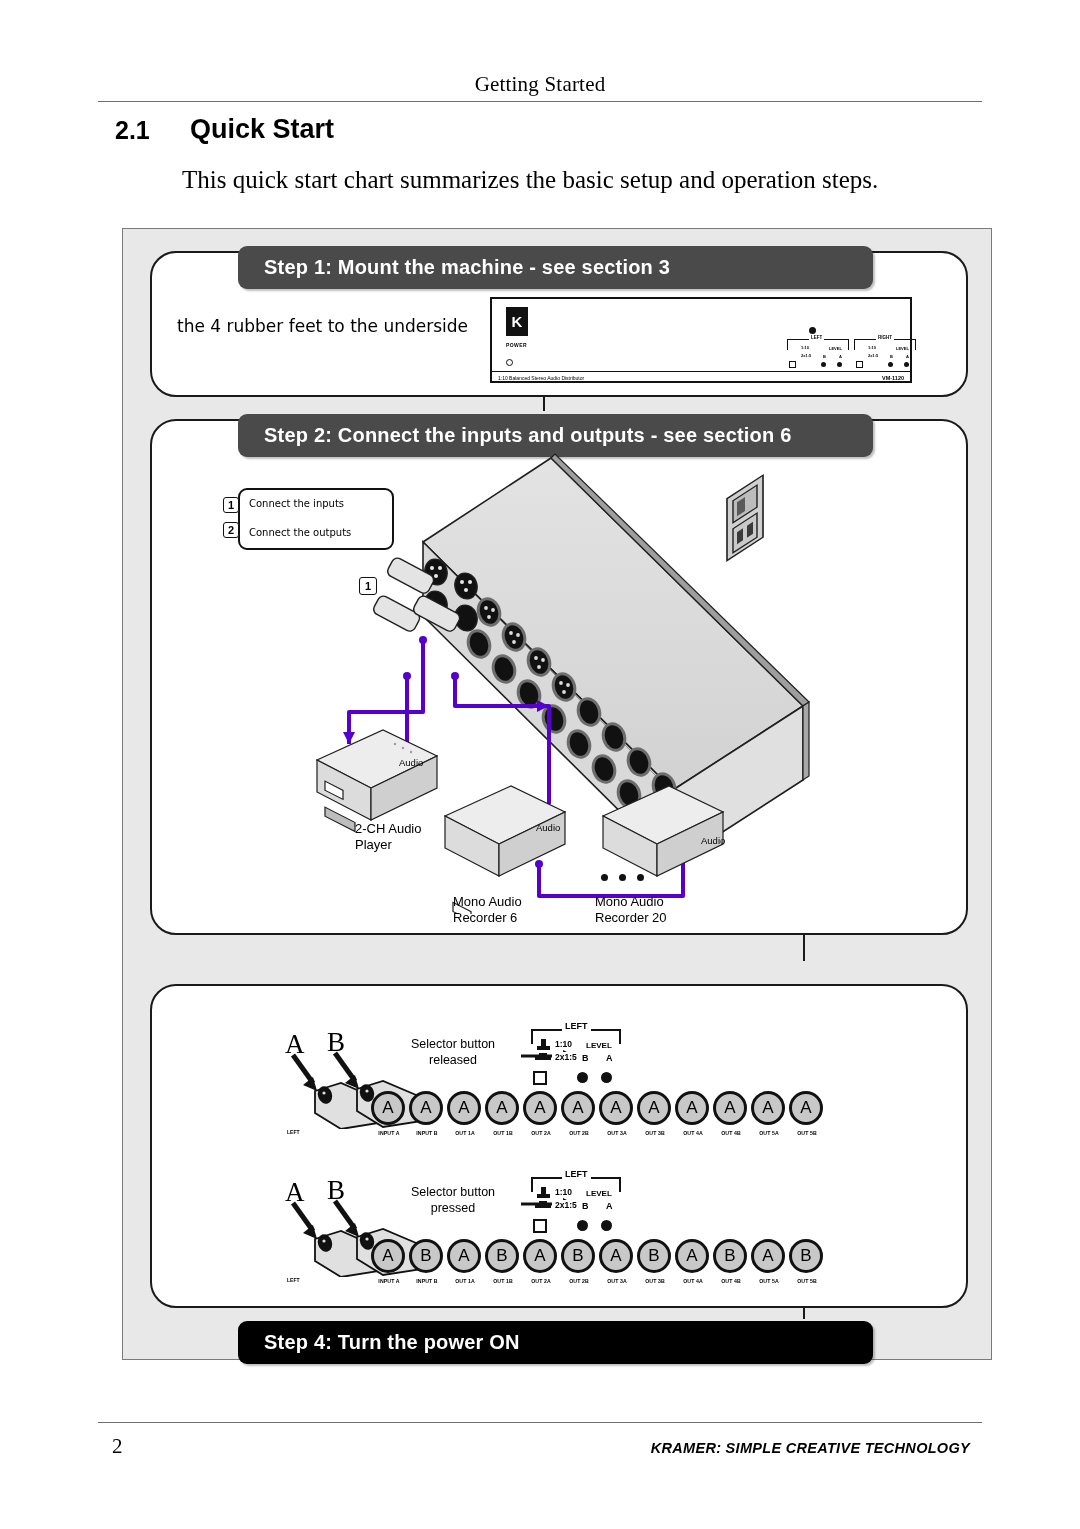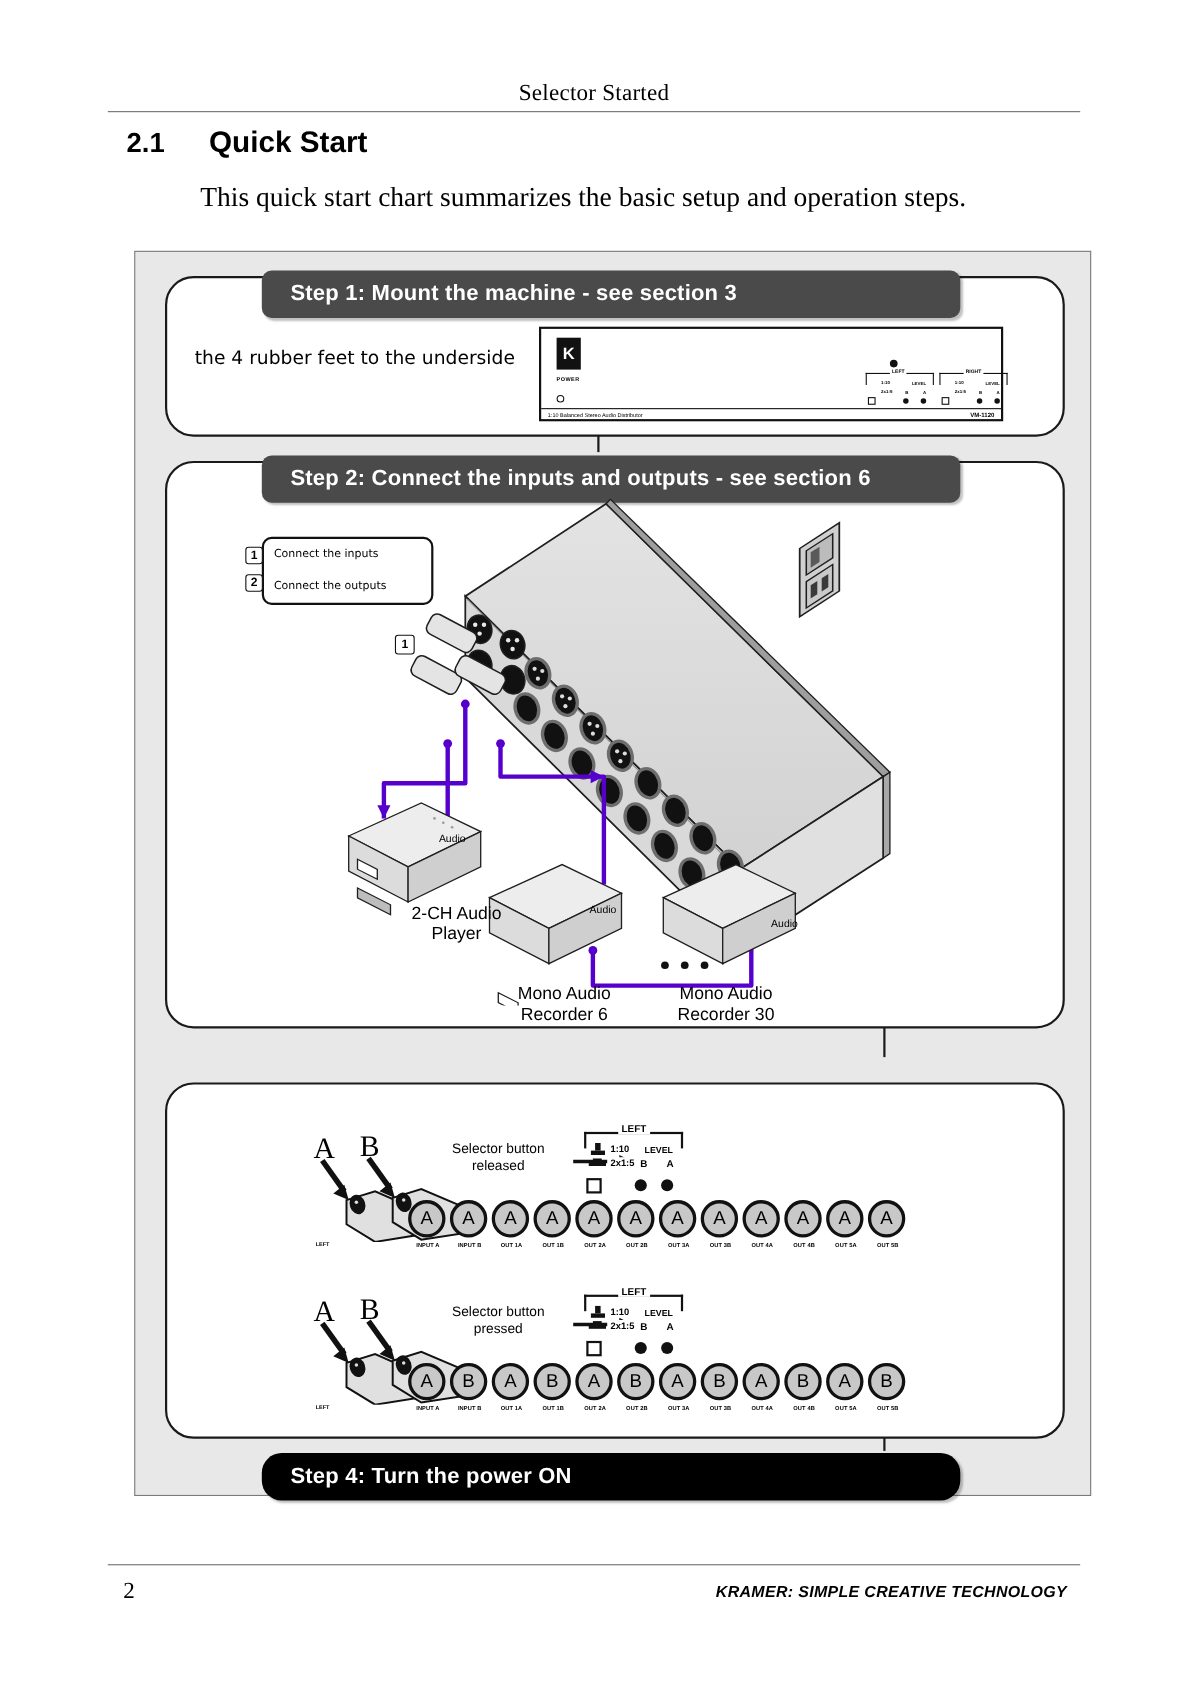--- a/index.html
+++ b/index.html
@@ -22,21 +22,21 @@
   .chart{position:absolute;left:122px;top:228px;width:868px;height:1130px;
     background:#e8e8e8;border:1px solid #7a7a7a;}
 
   
   .card{position:absolute;background:#fff;border:2px solid #1a1a1a;border-radius:26px;}
 
   
   .stepbar{position:absolute;height:43px;background:#4a4a4a;border-radius:9px;
     display:flex;align-items:center;padding-left:26px;box-sizing:border-box;
     box-shadow:2px 2px 2px rgba(0,0,0,.25);}
-  .stepbar.black{background:#000;border-radius:18px;}
+  .stepbar.black{background:#000;}
   .stepbar span{font-family:"Liberation Sans",sans-serif;font-weight:bold;font-size:20px;
     color:#fff;letter-spacing:.2px;white-space:nowrap;}
 
   
   .vline{position:absolute;width:2px;background:#1a1a1a;}
 
   
   .hand{font-family:"DejaVu Sans",sans-serif;font-size:17px;line-height:1.55;}
   .s1text{position:absolute;left:176px;top:312px;width:300px;}
 
@@ -67,22 +67,22 @@
   .fp-topdot{position:absolute;width:7px;height:7px;border-radius:50%;background:#111;}
 
   
   .callout{position:absolute;left:237px;top:487px;width:152px;height:58px;background:#fff;
     border:2px solid #111;border-radius:9px;}
   .co-row{position:absolute;font-family:"DejaVu Sans",sans-serif;font-size:10px;}
   .numbox{position:absolute;width:16px;height:16px;border:1.6px solid #111;border-radius:3px;
     background:#fff;display:flex;align-items:center;justify-content:center;
     font-family:"Liberation Sans",sans-serif;font-size:11px;font-weight:bold;box-sizing:border-box;}
 
-  .devlabel{position:absolute;text-align:center;font-family:"Liberation Sans",sans-serif;
-    font-size:16px;line-height:1.2;}
+  .devlabel{position:absolute;text-align:left;font-family:"Liberation Sans",sans-serif;
+    font-size:13px;line-height:1.2;}
   .audlabel{position:absolute;font-family:"Liberation Sans",sans-serif;font-size:9.5px;}
 
   .ellipsis{position:absolute;display:flex;gap:11px;}
   .ellipsis i{width:7px;height:7px;border-radius:50%;background:#111;display:block;}
 
   
   .ab{position:absolute;font-family:"Liberation Serif",serif;font-size:27px;}
   .selbtn{position:absolute;text-align:center;font-family:"Liberation Sans",sans-serif;
     font-size:12.5px;line-height:1.25;}
   .panel{position:absolute;}
@@ -109,21 +109,21 @@
   .pageno{position:absolute;left:112px;top:1434px;font-family:"Liberation Serif",serif;font-size:21px;}
   .tagline{position:absolute;right:110px;top:1440px;font-family:"Liberation Sans",sans-serif;
     font-weight:bold;font-style:italic;font-size:14.5px;letter-spacing:.3px;}
 
   svg{display:block;}
   .svgbox{position:absolute;pointer-events:none;}
 </style>
 </head>
 <body>
 
-<div class="running-head">Selector Started</div>
+<div class="running-head">Getting Started</div>
 <div class="head-rule"></div>
 <div class="sec-num">2.1</div>
 <div class="sec-title">Quick Start</div>
 <div class="intro">This quick start chart summarizes the basic setup and operation steps.</div>
 
 <div class="chart">
 
   <div class="vline" style="left:420px;top:162px;height:20px;"></div>
   <div class="vline" style="left:680px;top:700px;height:32px;"></div>
   <div class="vline" style="left:680px;top:1060px;height:30px;"></div>
@@ -345,21 +345,21 @@
   <div class="devlabel" style="left:232px;top:592px;width:120px;">
     <div>2-CH Audio</div>
     <div>Player</div>
   </div>
   <div class="devlabel" style="left:330px;top:665px;width:120px;">
     <div>Mono Audio</div>
     <div>Recorder 6</div>
   </div>
   <div class="devlabel" style="left:472px;top:665px;width:130px;">
     <div>Mono Audio</div>
-    <div>Recorder 30</div>
+    <div>Recorder 20</div>
   </div>
   <div class="ellipsis" style="left:478px;top:645px;">
     <i></i>
       <i></i>
       <i></i>
   </div>
 
   <div class="card" style="left:27px;top:755px;width:814px;height:320px;"></div>
 
   <div>

